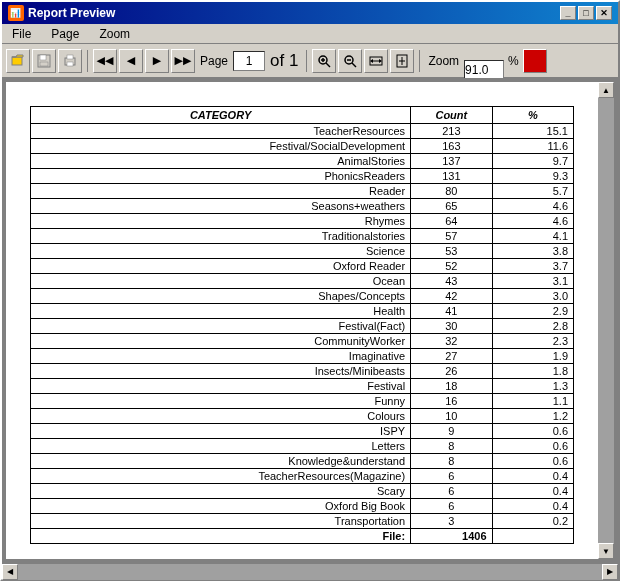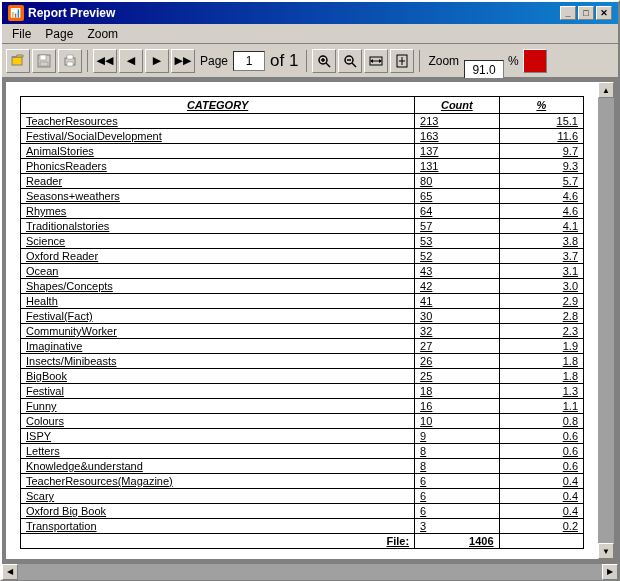--- a/index.html
+++ b/index.html
@@ -62,21 +62,21 @@
       font-size: 9px;
       display: flex;
       align-items: center;
       justify-content: center;
       cursor: pointer;
       color: #000;
     }
     .menu-bar {
       background: #d4d0c8;
       display: flex;
-      gap: 2px;
+      gap: 8px;
       padding: 2px 4px;
       border-bottom: 1px solid #808080;
       height: 20px;
       align-items: center;
     }
     .menu-item {
       padding: 1px 6px;
       font-size: 12px;
       cursor: pointer;
       color: #000;
@@ -118,21 +118,21 @@
       background: white;
     }
     .of-label {
       font-size: 17px;
       padding: 0 3px;
     }
     .zoom-input {
       width: 40px;
       height: 20px;
       border: 1px inset #808080;
-      text-align: center;
+      text-align: left;
       font-size: 12px;
       background: white;
       margin-top: 19px;
     }
     .zoom-pct {
       font-size: 12px;
       padding: 0 2px;
     }
     .content-area {
       flex: 1;
@@ -210,31 +210,30 @@
       border: 1px solid #000;
       padding: 2px 5px;
       text-align: center;
       font-style: italic;
       font-weight: bold;
     }
     .report-table td {
       border: 1px solid #000;
       padding: 1px 5px;
     }
-    .col-category { width: 70%; text-align: left; }
-    .col-count { width: 15%; text-align: left; }
+    .col-category { width: 70%; text-align: right; }
+    .col-count { width: 15%; text-align: center; }
     .col-pct { width: 15%; text-align: right; }
     .total-row td {
       text-align: right;
       font-weight: bold;
       border: 1px solid #000;
     }
     .page-wrapper {
-      padding: 14px;
-      text-decoration: underline;
+      padding: 24px;
     }
     .red-btn {
       width: 24px;
       height: 24px;
       background: #cc0000;
       border: 1px solid #808080;
       border-top-color: #fff;
       border-left-color: #fff;
       cursor: pointer;
     }
@@ -420,38 +419,33 @@
     <td class="col-category">Imaginative</td>
     <td class="col-count">27</td>
     <td class="col-pct">1.9</td>
   </tr>
               <tr>
     <td class="col-category">Insects/Minibeasts</td>
     <td class="col-count">26</td>
     <td class="col-pct">1.8</td>
   </tr>
               <tr>
-    <td class="col-category">BigBook</td>
-    <td class="col-count">25</td>
-    <td class="col-pct">1.8</td>
-  </tr>
-              <tr>
     <td class="col-category">Festival</td>
     <td class="col-count">18</td>
     <td class="col-pct">1.3</td>
   </tr>
               <tr>
     <td class="col-category">Funny</td>
     <td class="col-count">16</td>
     <td class="col-pct">1.1</td>
   </tr>
               <tr>
     <td class="col-category">Colours</td>
     <td class="col-count">10</td>
-    <td class="col-pct">0.8</td>
+    <td class="col-pct">1.2</td>
   </tr>
               <tr>
     <td class="col-category">ISPY</td>
     <td class="col-count">9</td>
     <td class="col-pct">0.6</td>
   </tr>
               <tr>
     <td class="col-category">Letters</td>
     <td class="col-count">8</td>
     <td class="col-pct">0.6</td>

